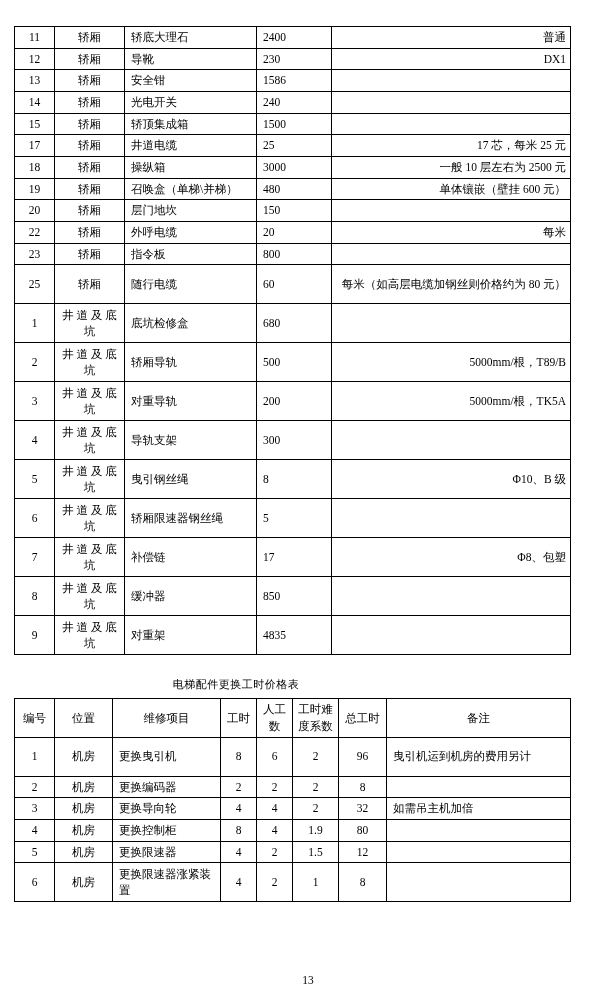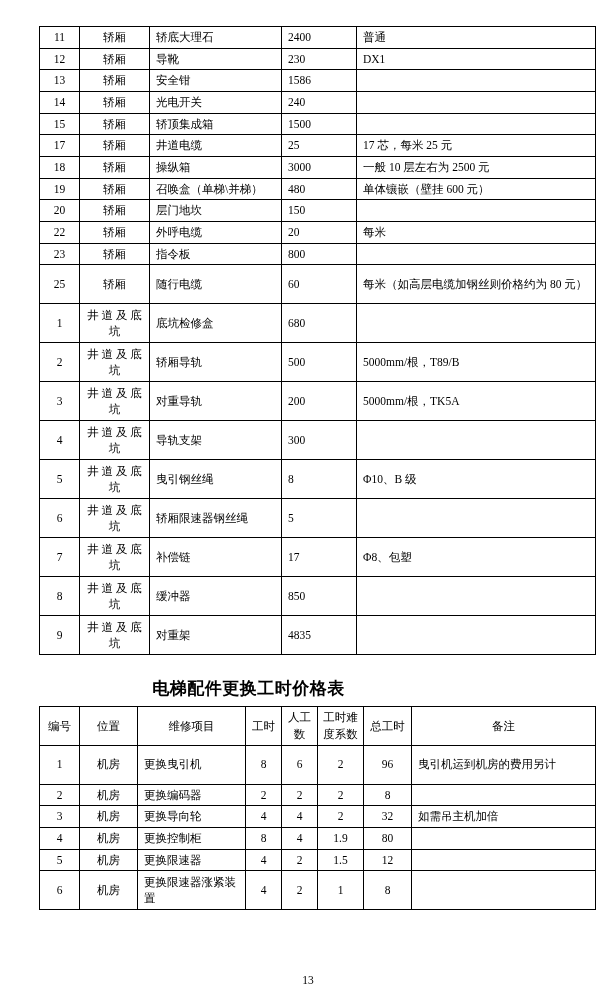--- a/index.html
+++ b/index.html
@@ -11,21 +11,21 @@
     width: 616px;
     height: 1000px;
     font-family: "Liberation Serif", "DejaVu Serif", serif;
     color: #000;
     position: relative;
   }
   .page {
     width: 488px;
     height: 1000px;
     box-sizing: border-box;
-    padding: 26px 30px 10px 39px;
+    padding: 26px 30px 10px 14px;
     position: relative;
   }
   table {
     border-collapse: collapse;
     width: 100%;
     table-layout: fixed;
   }
   table td, table th {
     border: 1px solid #000;
     font-size: 11.5px;
@@ -38,28 +38,28 @@
   .t1 col.c1 { width: 40px; }
   .t1 col.c2 { width: 70px; }
   .t1 col.c3 { width: 132px; }
   .t1 col.c4 { width: 75px; }
   .t1 col.c5 { width: 239px; }
 
   .t1 td.num { text-align: center; }
   .t1 td.pos { text-align: center; }
   .t1 td.item { text-align: left; padding-left: 6px; }
   .t1 td.price { text-align: left; padding-left: 6px; }
-  .t1 td.note { text-align: left; padding-left: 6px; margin-left: 14px; }
+  .t1 td.note { text-align: right; padding-left: 6px; margin-left: 14px; }
 
   .tall td { height: 34px; }
 
   .title2 {
     text-align: center;
-    font-size: 17px;
-    font-weight: bold;
+    font-size: 11px;
+    font-weight: normal;
     margin: 22px 0 6px 0;
     letter-spacing: 0.5px;
   }
 
   
   .t2 col.d1 { width: 40px; }
   .t2 col.d2 { width: 58px; }
   .t2 col.d3 { width: 108px; }
   .t2 col.d4 { width: 36px; }
   .t2 col.d5 { width: 36px; }

